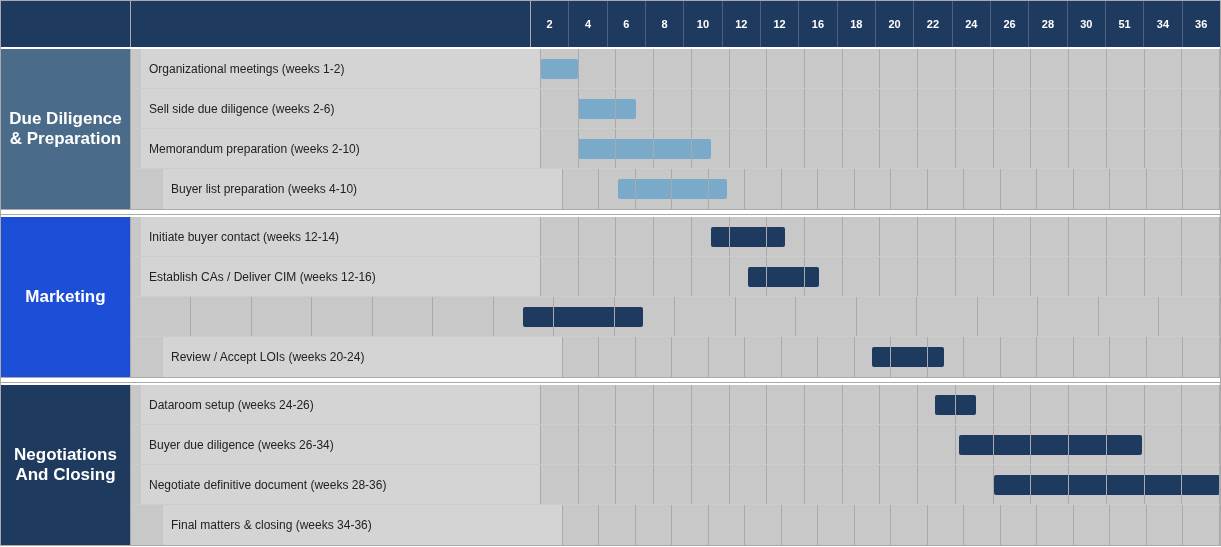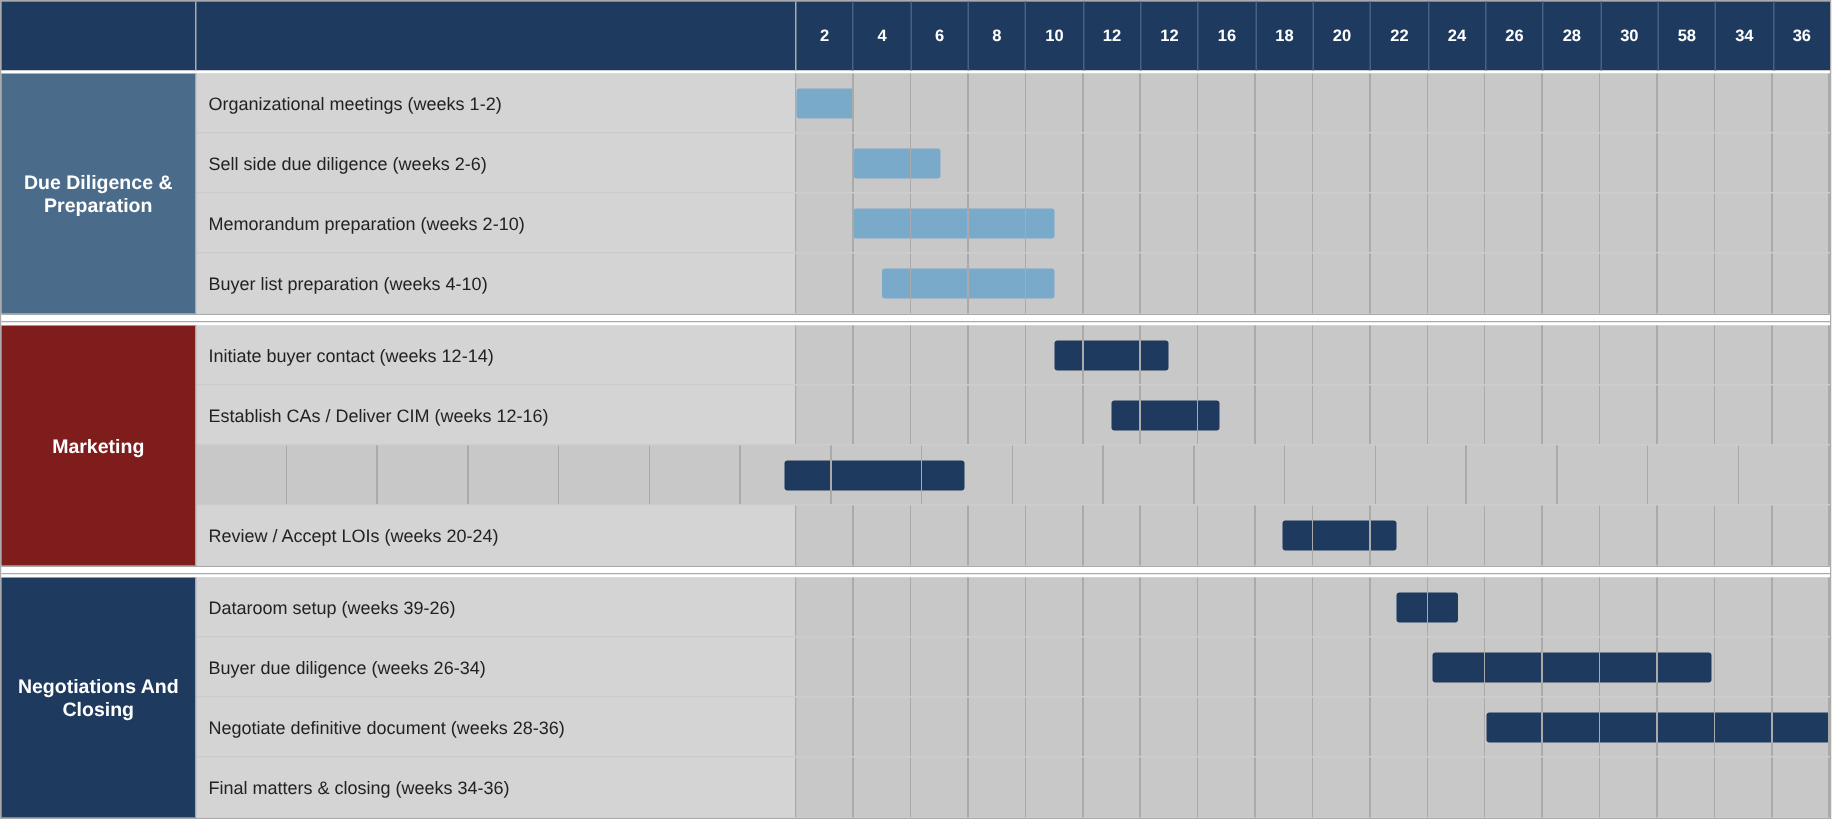--- a/index.html
+++ b/index.html
@@ -60,46 +60,47 @@
     }
     .section-label {
       width: 130px;
       min-width: 130px;
       display: flex;
       align-items: center;
       justify-content: center;
       text-align: center;
       color: #fff;
       font-weight: bold;
-      font-size: 13px;
+      font-size: 17px;
       padding: 8px 6px;
       border-right: 1px solid #aaa;
     }
     .section-rows {
       flex: 1;
       display: flex;
       flex-direction: column;
     }
     .gantt-row {
       display: flex;
       height: 40px;
       border-bottom: 1px solid #ccc;
       background: #c8c8c8;
     }
-    .gantt-row:last-child { border-bottom: none; }
+    .gantt-row:last-child { border-bottom: none; padding-left: 22px; }
     .row-label {
       width: 400px;
       min-width: 400px;
       padding: 0 8px;
       display: flex;
       align-items: center;
       font-size: 12px;
       color: #222;
       border-right: 1px solid #aaa;
       background: #d4d4d4;
+      margin-left: 10px;
     }
     .row-chart {
       flex: 1;
       position: relative;
       background: #c8c8c8;
     }
 
     
     .row-chart::after {
       content: '';
@@ -118,21 +119,21 @@
     .bar {
       position: absolute;
       top: 50%;
       transform: translateY(-50%);
       height: 20px;
       border-radius: 2px;
     }
 
     
     .due-diligence-label { background: #4a6b8a; }
-    .marketing-label { background: #7f1d1d; }
+    .marketing-label { background: #1d4ed8; }
     .negotiations-label { background: #1e3a5f; }
 
     .bar-blue-light { background: #7aaaca; }
     .bar-blue-dark { background: #1e3a5f; }
 
     
     .section-separator {
       height: 6px;
       background: #fff;
       border-top: 1px solid #aaa;
@@ -160,21 +161,21 @@
         <div class="week-header">12</div>
         <div class="week-header">12</div>
         <div class="week-header">16</div>
         <div class="week-header">18</div>
         <div class="week-header">20</div>
         <div class="week-header">22</div>
         <div class="week-header">24</div>
         <div class="week-header">26</div>
         <div class="week-header">28</div>
         <div class="week-header">30</div>
-        <div class="week-header">58</div>
+        <div class="week-header">51</div>
         <div class="week-header">34</div>
         <div class="week-header">36</div>
       </div>
   </div>
 
   <div id="sections-container">
       <div class="section">
         <div class="section-label due-diligence-label">Due Diligence &amp; Preparation</div>
         <div class="section-rows">
           <div class="gantt-row">
@@ -230,21 +231,21 @@
               <div class="bar bar-blue-dark" style="left: 47%; width: 11%;"></div>
             </div>
           </div>
         </div>
       </div>
       <div class="section-separator"></div>
       <div class="section">
         <div class="section-label negotiations-label">Negotiations And Closing</div>
         <div class="section-rows">
           <div class="gantt-row">
-            <div class="row-label">Dataroom setup (weeks 39-26)</div>
+            <div class="row-label">Dataroom setup (weeks 24-26)</div>
             <div class="row-chart">
               <div class="bar bar-blue-dark" style="left: 58%; width: 6%;"></div>
             </div>
           </div>
           <div class="gantt-row">
             <div class="row-label">Buyer due diligence (weeks 26-34)</div>
             <div class="row-chart">
               <div class="bar bar-blue-dark" style="left: 61.5%; width: 27%;"></div>
             </div>
           </div>

